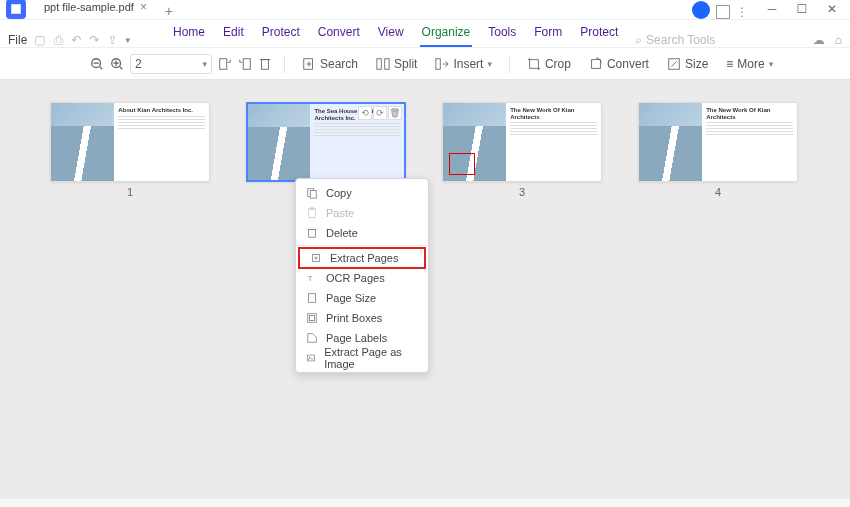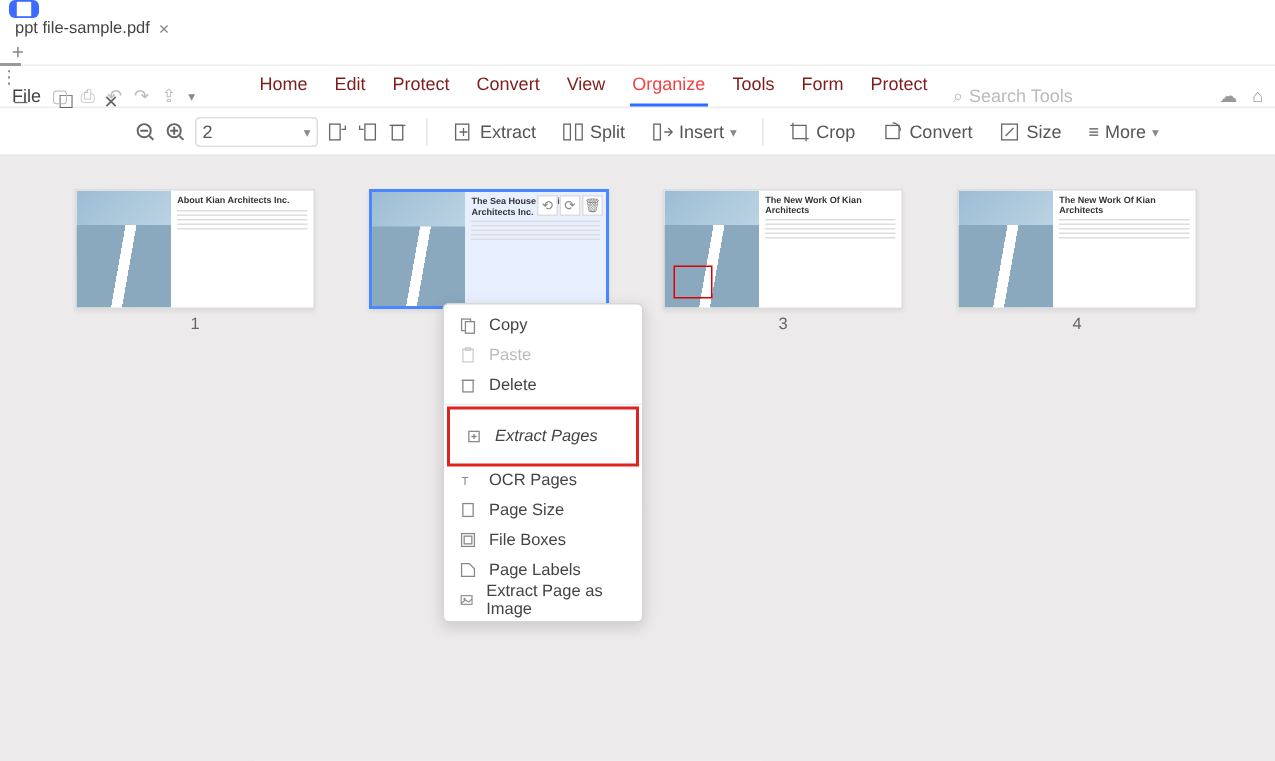--- a/index.html
+++ b/index.html
@@ -1,38 +1,38 @@
 <!DOCTYPE html>
 <html><head>
 <meta charset="utf-8">
 <style>
 * { margin: 0; padding: 0; box-sizing: border-box; font-family: -apple-system, "Segoe UI", Arial, sans-serif; }
 body { width: 850px; height: 507px; background: #f7f7f8; font-size: 12px; color: #444; overflow: hidden; }
 
 
-.titlebar { height: 44px; background: #fff; display: flex; align-items: flex-start; border-bottom: 1px solid #eee; flex-direction: column; }
+.titlebar { height: 20px; background: #fff; display: flex; align-items: flex-end; border-bottom: 1px solid #eee; }
 .app-icon { width: 20px; height: 20px; background: #3b6cff; border-radius: 4px; margin: 0 8px 0 6px; display: flex; align-items: center; justify-content: center; }
 .app-icon svg { width: 12px; height: 12px; fill: #fff; }
 .tab { display: flex; align-items: center; gap: 6px; padding: 0 10px; height: 24px; border-radius: 5px 5px 0 0; background: #fff; font-size: 11px; color: #444; }
 .tab .close { font-size: 12px; color: #888; cursor: pointer; }
 .addtab { width: 24px; text-align: center; color: #888; font-size: 14px; cursor: pointer; }
 .spacer { flex: 1; }
 .win-btns { display: flex; gap: 2px; align-items: center; margin-right: 4px; }
 .win-btns span { width: 28px; height: 20px; display: flex; align-items: center; justify-content: center; color: #666; }
 .avatar { width: 18px; height: 18px; border-radius: 50%; background: #1a66ff; margin-right: 6px; }
 .grid-ic { width: 14px; height: 14px; border: 1px solid #999; margin-right: 6px; }
 .dots { color: #888; margin-right: 10px; }
 
 
 .menubar { height: 28px; background: #fff; display: flex; align-items: flex-end; gap: 1px; padding: 0 8px; border-bottom: 1px solid #eee; font-size: 12px; }
 .menubar .file-lbl { margin-right: 6px; }
 .menubar .qa { display: flex; gap: 8px; color: #bbb; align-items: center; }
 .menubar .nav { display: flex; gap: 14px; margin-left: 40px; }
-.menubar .nav span { padding: 6px 2px; color: #7f1d1d; cursor: pointer; }
-.menubar .nav .active { color: #ef4444; border-bottom: 2px solid #2a6cff; }
+.menubar .nav span { padding: 6px 2px; color: #4c1d95; cursor: pointer; }
+.menubar .nav .active { color: #15803d; border-bottom: 2px solid #2a6cff; }
 .menubar .search { color: #bbb; margin-left: 14px; display: flex; align-items: center; gap: 4px; }
 .menubar .right { margin-left: auto; display: flex; gap: 10px; color: #999; }
 
 
 .toolbar { height: 32px; background: #fff; display: flex; align-items: center; gap: 8px; padding: 0 10px; border-bottom: 1px solid #e5e5e5; font-size: 12px; color: #555; }
 .toolbar .zoom { display: flex; gap: 6px; align-items: center; margin-left: 80px; }
 .toolbar .page-in { width: 82px; height: 20px; border: 1px solid #ddd; border-radius: 3px; padding: 0 4px; display: flex; align-items: center; justify-content: space-between; }
 .toolbar .sep { width: 1px; height: 18px; background: #e5e5e5; margin: 0 4px; }
 .tbtn { display: flex; align-items: center; gap: 4px; padding: 3px 5px; cursor: pointer; border-radius: 3px; }
 .ic { width: 14px; height: 14px; display: inline-block; }
@@ -52,21 +52,21 @@
 .t-bldg { width: 100%; height: 70%; margin-top: auto; background: linear-gradient(100deg,#8aa9bf 0 45%,#fff 45% 55%,#8aa9bf 55%); }
 .t-right { flex: 1; padding: 4px; font-size: 5px; color: #333; }
 .t-title { font-size: 6px; font-weight: 700; line-height: 1.1; }
 .t-line { height: 1px; background: #ddd; margin: 2px 0; }
 .red-box { position: absolute; left: 6px; bottom: 6px; width: 26px; height: 22px; border: 1.5px solid #d00; }
 
 
 .ctx { position: absolute; left: 295px; top: 55px; width: 134px; background: #fff; border: 1px solid #d6d6d6; box-shadow: 0 3px 10px rgba(0,0,0,0.15); border-radius: 4px; padding: 4px 0; font-size: 11px; color: #444; z-index: 10; margin-top: 43px; }
 .ctx-item { height: 20px; display: flex; align-items: center; gap: 8px; padding: 0 10px; cursor: pointer; position: relative; }
 .ctx-item.disabled { color: #bbb; cursor: default; }
-.ctx-item.hl { border: 2px solid #d22; height: 40px; margin: -1px 2px; font-style: italic; }
+.ctx-item.hl { border: 2px solid #d22; height: 22px; margin: -1px 2px; }
 .ctx-item .sub { margin-left: auto; font-size: 9px; color: #888; }
 .ctx-sep { height: 1px; background: #eee; margin: 2px 0; }
 .ctx-ic { width: 12px; height: 12px; display: inline-block; }
 
 svg { display: block; }
 </style>
 </head>
 <body>
 
 <div class="titlebar">
@@ -151,21 +151,21 @@
         <rect x="4" y="3" width="8" height="11" fill="none" stroke="#666"></rect>
         <line x1="2" y1="3" x2="14" y2="3" stroke="#666"></line>
       </svg>
   </div>
   <div class="sep"></div>
   <div class="tbtn">
     <svg class="ic" viewBox="0 0 16 16">
         <rect x="2" y="2" width="10" height="12" fill="none" stroke="#666"></rect>
         <path d="M8 5 L8 11 M5 8 L11 8" stroke="#666"></path>
       </svg>
-    <span>Extract</span>
+    <span>Search</span>
   </div>
   <div class="tbtn">
     <svg class="ic" viewBox="0 0 16 16">
         <rect x="1" y="2" width="5" height="12" fill="none" stroke="#666"></rect>
         <rect x="10" y="2" width="5" height="12" fill="none" stroke="#666"></rect>
       </svg>
     <span>Split</span>
   </div>
   <div class="tbtn">
     <svg class="ic" viewBox="0 0 16 16">
@@ -325,21 +325,21 @@
       <svg class="ctx-ic" viewBox="0 0 14 14">
           <rect x="3" y="2" width="8" height="10" fill="none" stroke="#888"></rect>
         </svg>
       <span>Page Size</span>
     </div>
     <div class="ctx-item">
       <svg class="ctx-ic" viewBox="0 0 14 14">
           <rect x="2" y="2" width="10" height="10" fill="none" stroke="#888"></rect>
           <rect x="4" y="4" width="6" height="6" fill="none" stroke="#888"></rect>
         </svg>
-      <span>File Boxes</span>
+      <span>Print Boxes</span>
     </div>
     <div class="ctx-item">
       <svg class="ctx-ic" viewBox="0 0 14 14">
           <path d="M2 2 L8 2 L12 6 L12 12 L2 12 Z" fill="none" stroke="#888"></path>
         </svg>
       <span>Page Labels</span>
     </div>
     <div class="ctx-item">
       <svg class="ctx-ic" viewBox="0 0 14 14">
           <rect x="2" y="3" width="10" height="8" fill="none" stroke="#888"></rect>

